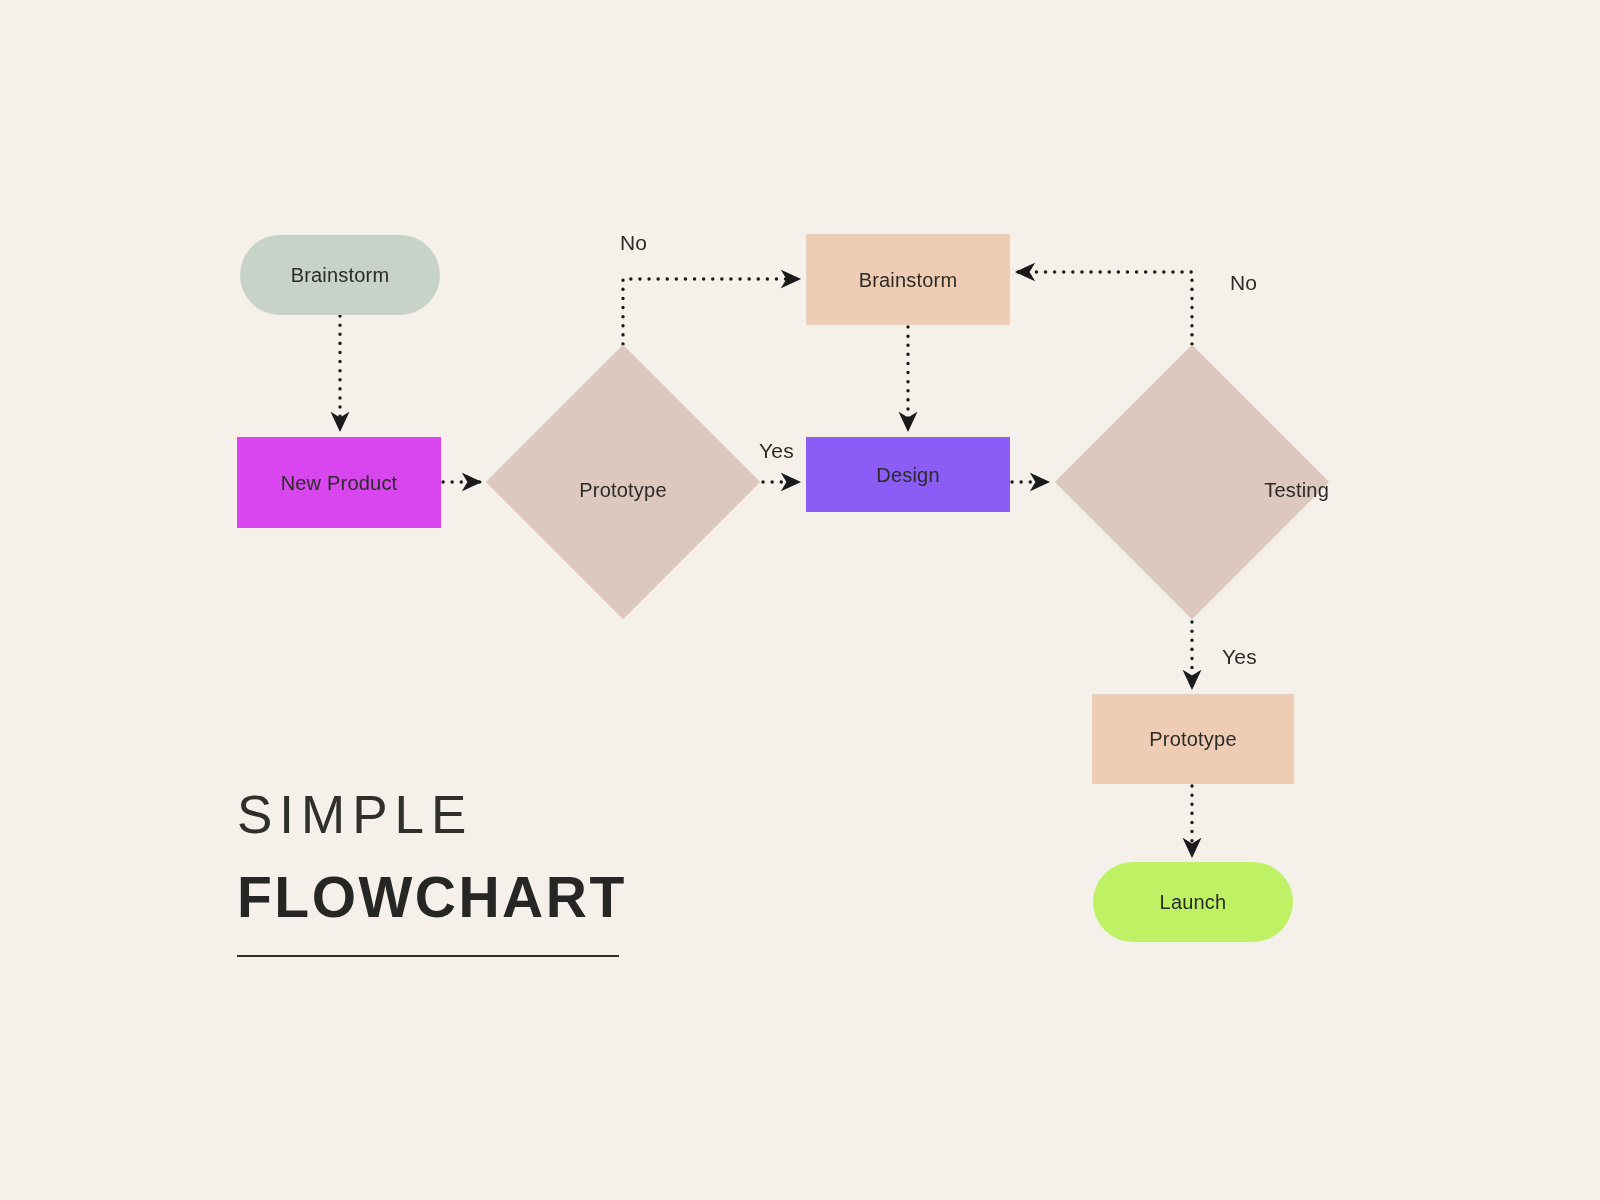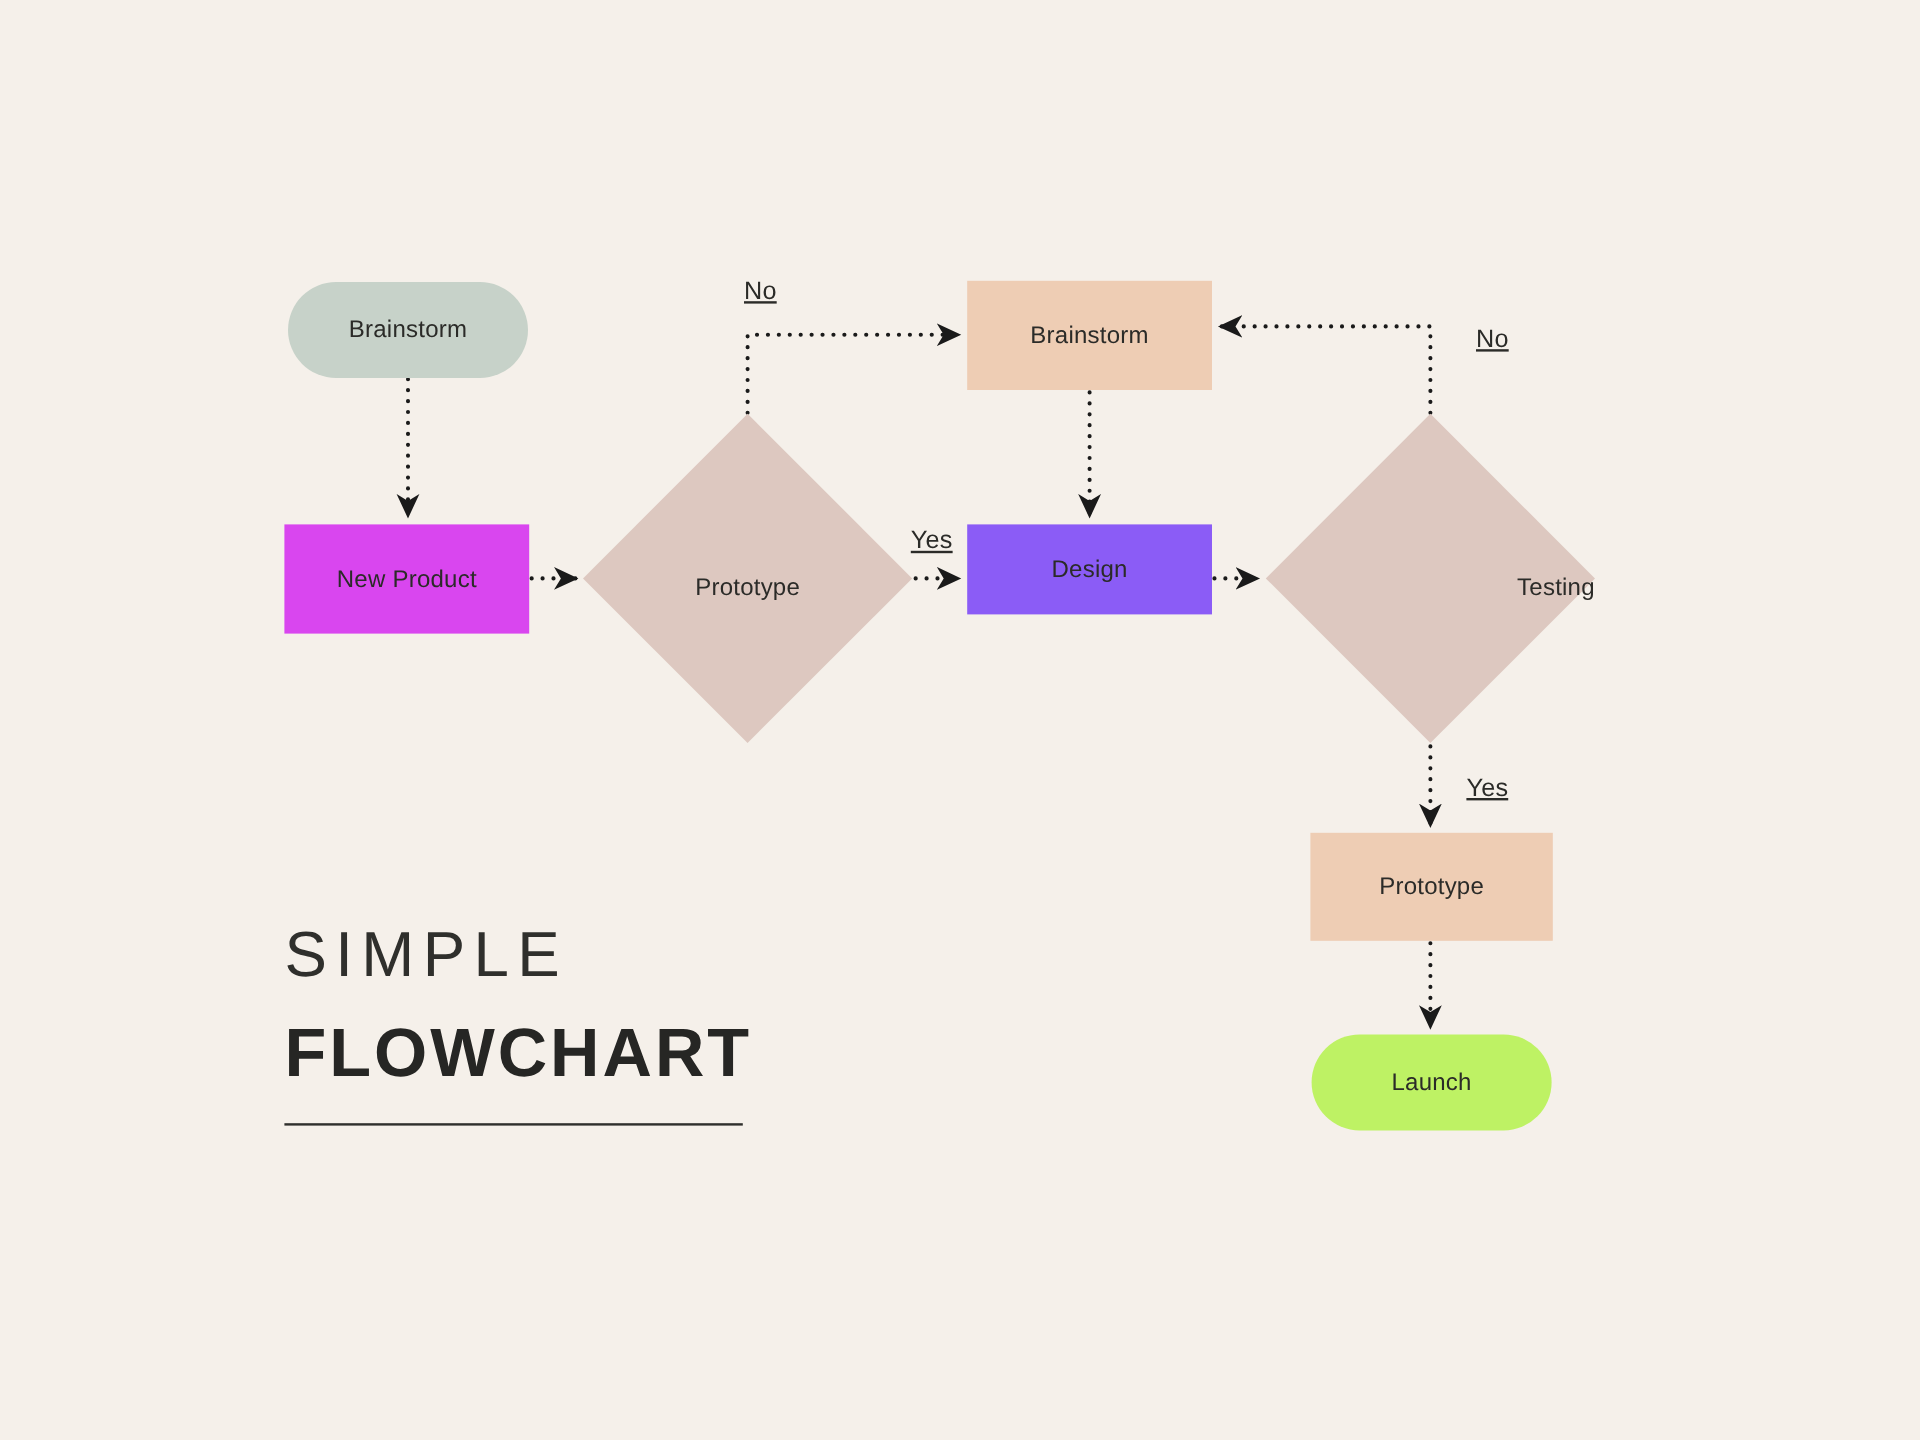--- a/index.html
+++ b/index.html
@@ -72,27 +72,26 @@
   }
   
   .edge-label {
     position: absolute;
     color: #2b2b28;
     font-size: 21px;
     font-weight: 400;
     letter-spacing: 0.2px;
     line-height: 1;
     white-space: nowrap;
-    text-decoration: underline;
   }
   
   #title-block {
     position: absolute;
     left: 237px;
-    top: 767px;
+    top: 786px;
     width: 520px;
   }
   #title-line1 {
     font-size: 53px;
     font-weight: 300;
     letter-spacing: 7px;
     color: #2f2f2c;
     line-height: 1.08;
   }
   #title-line2 {

